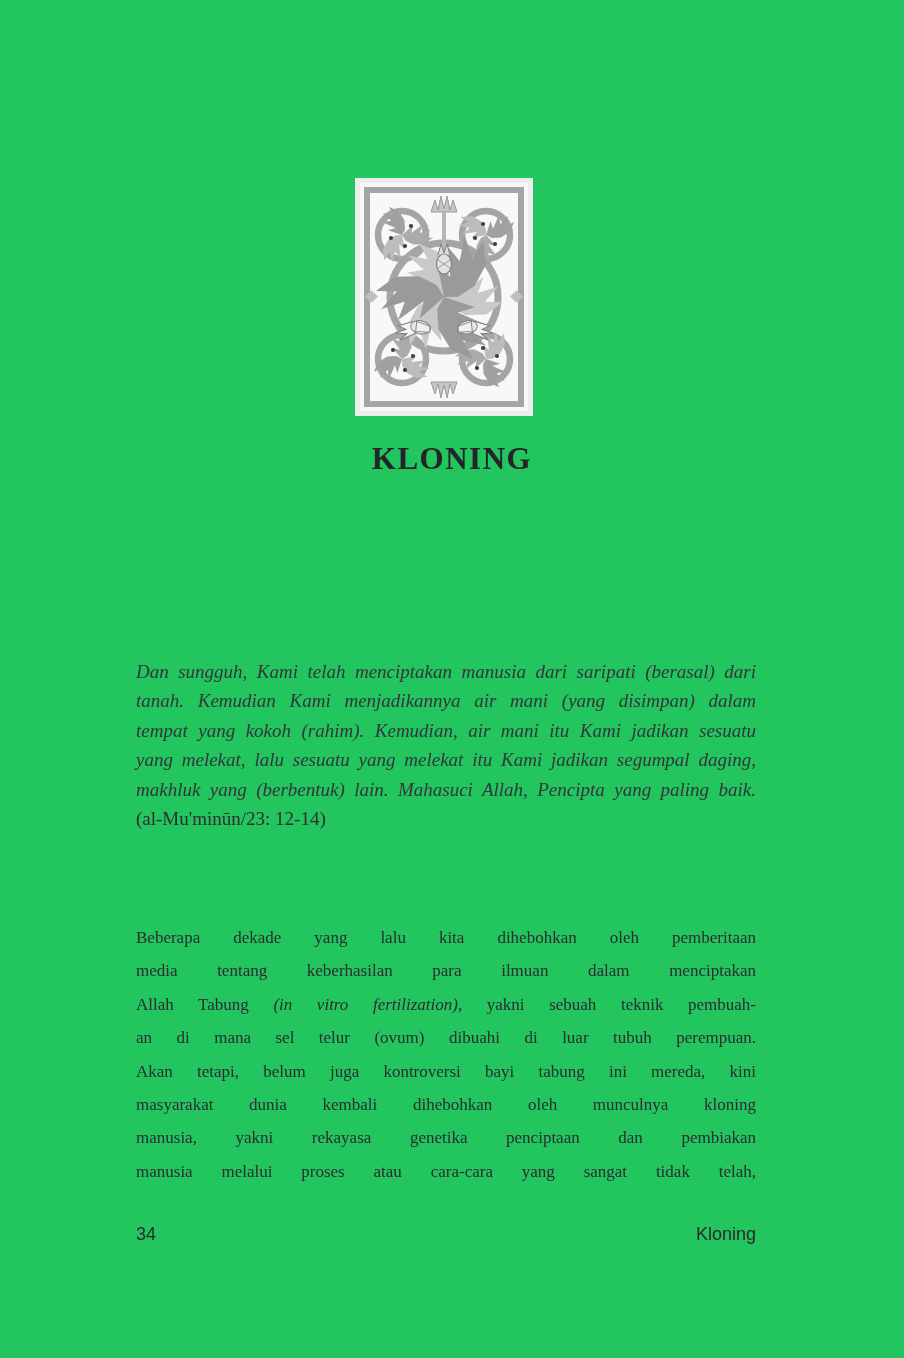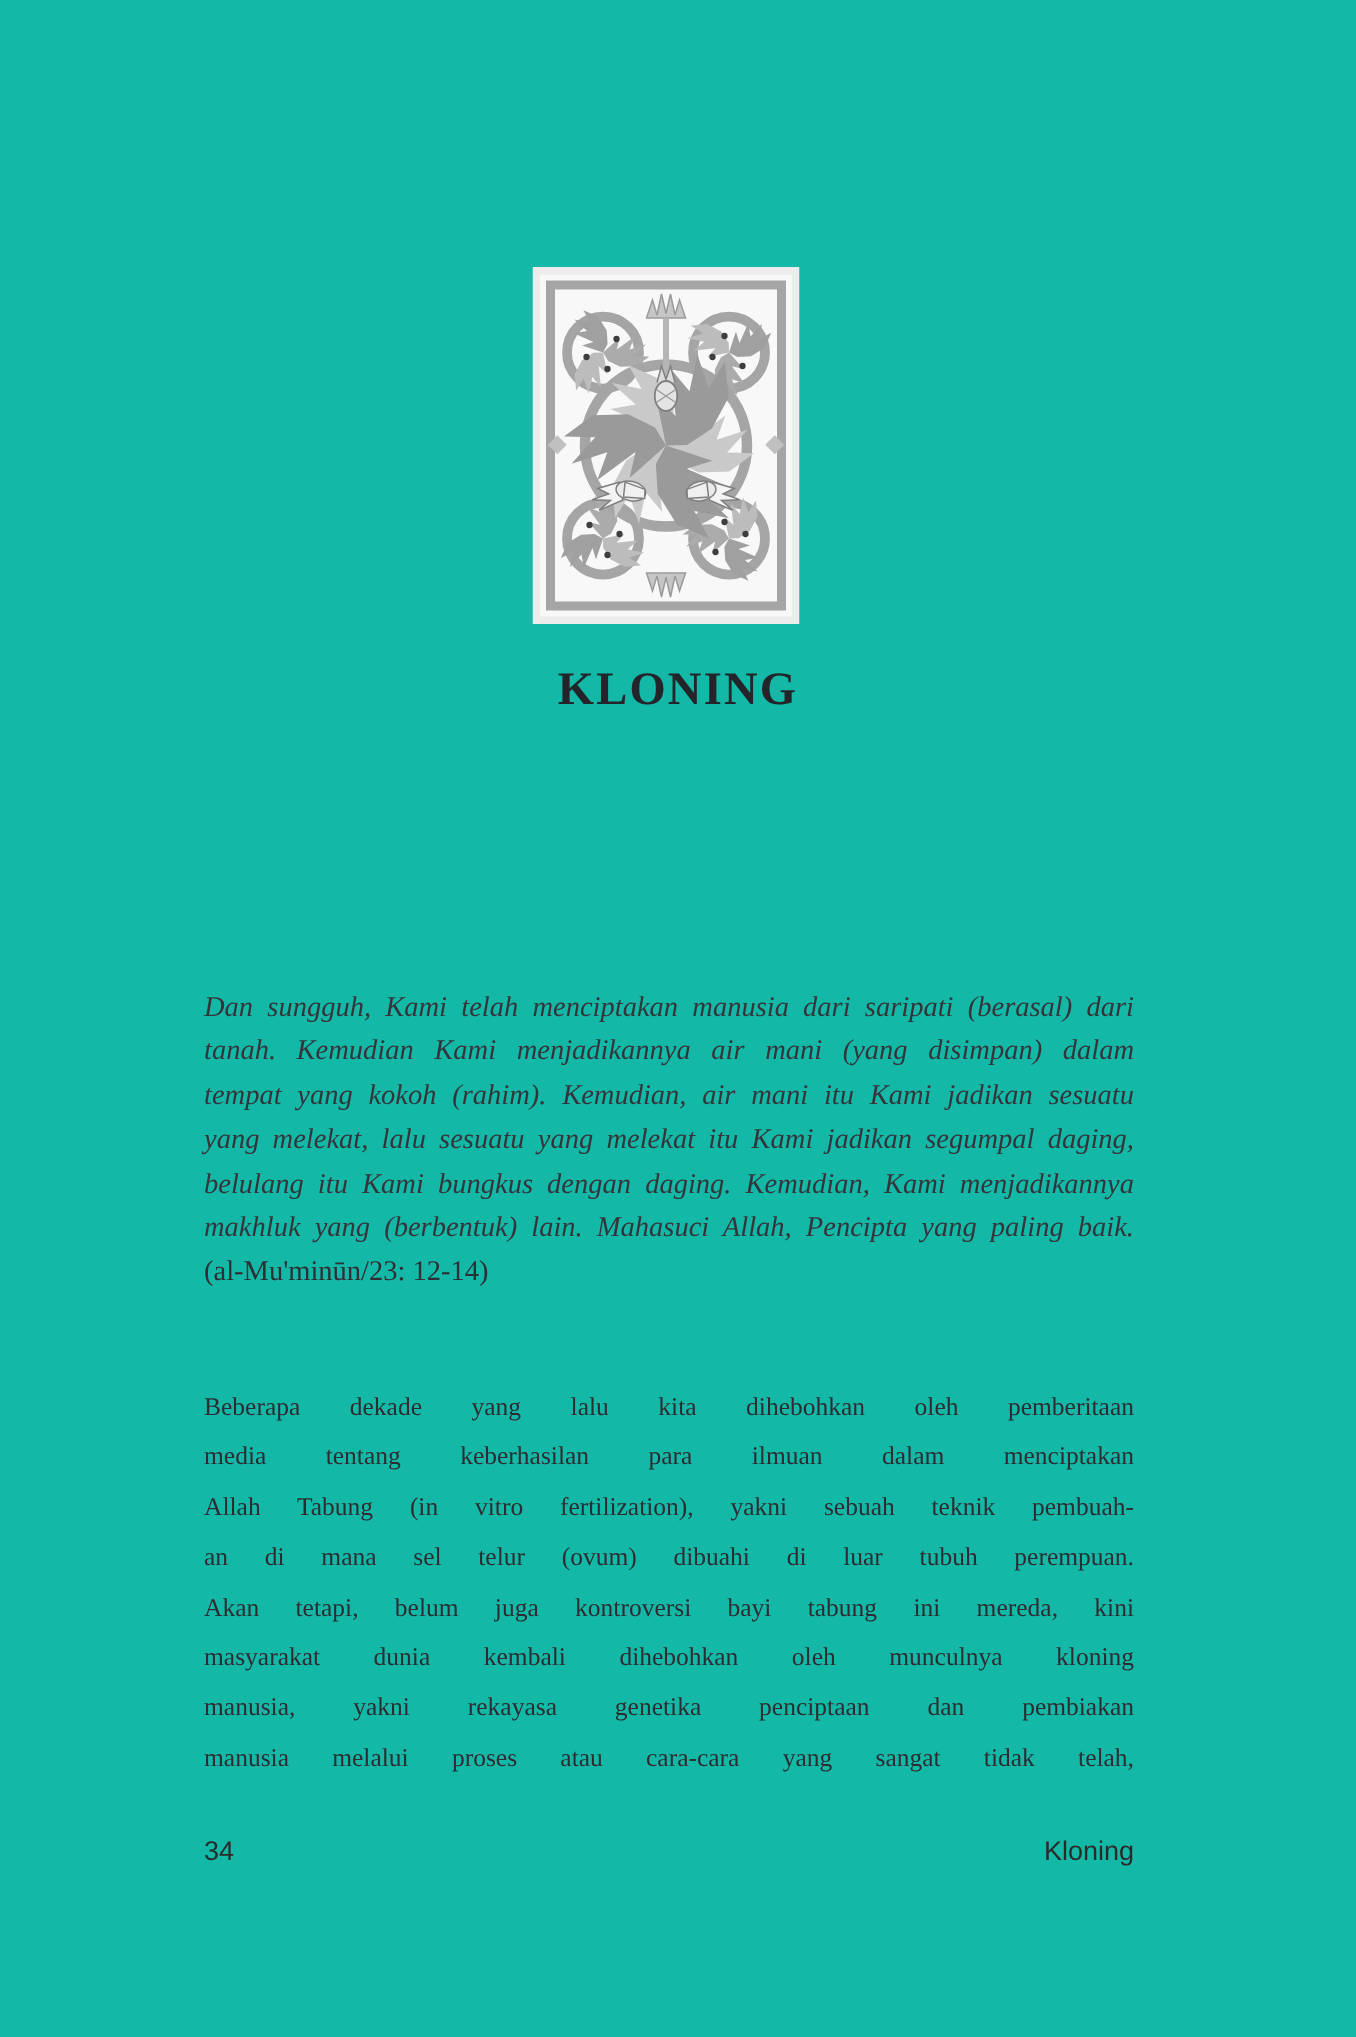--- a/index.html
+++ b/index.html
@@ -2,21 +2,21 @@
 <html><head>
 <meta charset="utf-8">
 <title>Page</title>
 <style>
   html, body { margin: 0; padding: 0; background: #ffffff; }
   .page {
     position: relative;
     width: 904px;
     height: 1358px;
     margin: 0 auto;
-    background: #14b8a6;
+    background: #22c55e;
     overflow: hidden;
     font-family: "Liberation Serif", "DejaVu Serif", serif;
     color: #2d2d33;
   }
 
   
   .ornament-wrap {
     position: absolute;
     left: 355px;
     top: 178px;
@@ -68,21 +68,21 @@
     width: 620px;
     font-size: 17px;
     line-height: 33.4px;
     color: #2c2c32;
   }
   .body-line {
     text-align: justify;
     text-align-last: justify;
     text-justify: inter-word;
   }
-  .italic { }
+  .italic { font-style: italic; }
 
   
   .footer {
     position: absolute;
     left: 136px;
     top: 1224px;
     width: 620px;
     display: flex;
     justify-content: space-between;
     align-items: flex-start;
@@ -169,21 +169,20 @@
     </svg>
   </div>
 
   <div class="chapter-title">KLONING</div>
 
   <div class="quote-block">
     <div class="quote-line">Dan sungguh, Kami telah menciptakan manusia dari saripati (berasal) dari</div>
     <div class="quote-line">tanah. Kemudian Kami menjadikannya air mani (yang disimpan) dalam</div>
     <div class="quote-line">tempat yang kokoh (rahim). Kemudian, air mani itu Kami jadikan sesuatu</div>
     <div class="quote-line">yang melekat, lalu sesuatu yang melekat itu Kami jadikan segumpal daging,</div>
-    <div class="quote-line">belulang itu Kami bungkus dengan daging. Kemudian, Kami menjadikannya</div>
     <div class="quote-line">makhluk yang (berbentuk) lain. Mahasuci Allah, Pencipta yang paling baik.</div>
     <div class="quote-citation">(al-Mu'minūn/23: 12-14)</div>
   </div>
 
   <div class="body-block">
     <div class="body-line">Beberapa dekade yang lalu kita dihebohkan oleh pemberitaan</div>
     <div class="body-line">media tentang keberhasilan para ilmuan dalam menciptakan</div>
     <div class="body-line"><span>Allah Tabung </span><span class="italic">(in vitro fertilization)</span><span>, yakni sebuah teknik pembuah-</span></div>
     <div class="body-line">an di mana sel telur (ovum) dibuahi di luar tubuh perempuan.</div>
     <div class="body-line">Akan tetapi, belum juga kontroversi bayi tabung ini mereda, kini</div>

